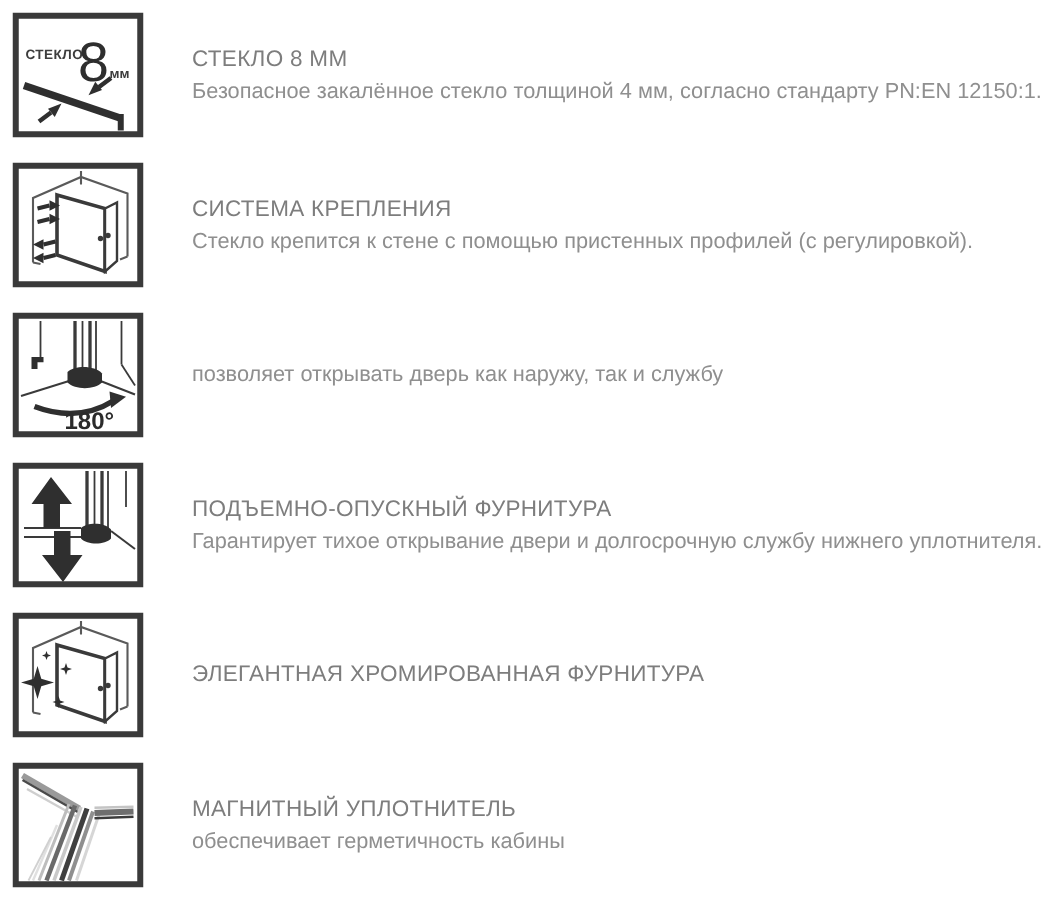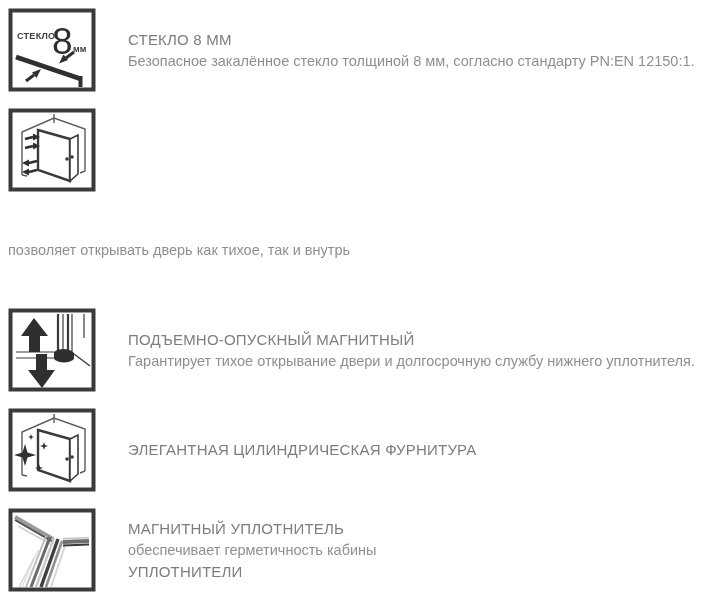--- a/index.html
+++ b/index.html
@@ -52,21 +52,21 @@
         <line x1="8" y1="49" x2="73" y2="71" stroke="#2f2f2f" stroke-width="5"></line>
         <line x1="72.5" y1="68" x2="72.5" y2="79" stroke="#2f2f2f" stroke-width="4"></line>
         <line x1="66" y1="44" x2="58" y2="50" stroke="#2f2f2f" stroke-width="3"></line>
         <polygon points="60,52 51,55.5 55.5,46.5" fill="#2f2f2f"></polygon>
         <line x1="18" y1="73" x2="26" y2="67" stroke="#2f2f2f" stroke-width="3"></line>
         <polygon points="24,64.5 33,61 28.5,70" fill="#2f2f2f"></polygon>
       </svg>
     </div>
     <div class="feature-text">
       <div class="feature-heading">СТЕКЛО 8 ММ</div>
-      <div class="feature-body">Безопасное закалённое стекло толщиной 8 мм, согласно стандарту PN:EN 12150:1.</div>
+      <div class="feature-body">Безопасное закалённое стекло толщиной 4 мм, согласно стандарту PN:EN 12150:1.</div>
     </div>
   </div>
 
   <div class="feature-row">
     <div class="icon-box">
       <svg width="88" height="84" viewBox="0 0 88 84">
         <rect x="2.5" y="2.5" width="83" height="79" fill="none" stroke="#3a3a3a" stroke-width="4"></rect>
         <g stroke="#5a5a5a" stroke-width="1.4" fill="none">
           <path d="M14,67 L14,24 L46,10 L77,21 L77,63"></path>
           <line x1="46" y1="6" x2="46" y2="15"></line>
@@ -84,25 +84,50 @@
           <line x1="29" y1="62" x2="21" y2="64"></line>
         </g>
         <g fill="#2f2f2f">
           <polygon points="25,25.5 32,29 25,32.5"></polygon>
           <polygon points="25,34.5 32,38 25,41.5"></polygon>
           <polygon points="21,51.5 14,55 21,58.5"></polygon>
           <polygon points="21,60.5 14,64 21,67.5"></polygon>
         </g>
       </svg>
     </div>
-  </div>
-
-  <div class="feature-row">
-    <div class="feature-text">
-      <div class="feature-body">позволяет открывать дверь как тихое, так и внутрь</div>
+    <div class="feature-text">
+      <div class="feature-heading">СИСТЕМА КРЕПЛЕНИЯ</div>
+      <div class="feature-body">Стекло крепится к стене с помощью пристенных профилей (с регулировкой).</div>
+    </div>
+  </div>
+
+  <div class="feature-row">
+    <div class="icon-box">
+      <svg width="88" height="84" viewBox="0 0 88 84">
+        <rect x="2.5" y="2.5" width="83" height="79" fill="none" stroke="#3a3a3a" stroke-width="4"></rect>
+        <g stroke="#3a3a3a" fill="none">
+          <line x1="19" y1="6" x2="19" y2="33" stroke-width="1.2"></line>
+          <line x1="42" y1="6" x2="42" y2="41" stroke-width="2.2"></line>
+          <line x1="47" y1="6" x2="47" y2="42" stroke-width="1.2"></line>
+          <line x1="52" y1="6" x2="52" y2="43" stroke-width="2.2"></line>
+          <line x1="56" y1="6" x2="56" y2="44" stroke-width="1.2"></line>
+          <line x1="6" y1="56" x2="38" y2="46" stroke-width="1.4"></line>
+          <line x1="59" y1="46" x2="82" y2="55" stroke-width="1.4"></line>
+          <line x1="73" y1="6" x2="73" y2="35" stroke-width="1.2"></line>
+          <line x1="73" y1="35" x2="82" y2="49" stroke-width="1.2"></line>
+        </g>
+        <path d="M37,40 C42,35.5 55,35.5 60,41 L60,47 C55,52 42,52 37,47 Z" fill="#2f2f2f"></path>
+        <polygon points="13,30 21,30 21,33.5 17,33.5 17,38 13,38" fill="#2f2f2f"></polygon>
+        <path d="M15,63 Q44,74 68,59" stroke="#2f2f2f" stroke-width="3.6" fill="none"></path>
+        <polygon points="65,53 76,56.5 66,64" fill="#2f2f2f"></polygon>
+        <text class="ic-label" x="35" y="78" font-size="16" font-weight="bold" fill="#2b2b2b">180°</text>
+      </svg>
+    </div>
+    <div class="feature-text">
+      <div class="feature-body">позволяет открывать дверь как наружу, так и службу</div>
     </div>
   </div>
 
   <div class="feature-row">
     <div class="icon-box">
       <svg width="88" height="84" viewBox="0 0 88 84">
         <rect x="2.5" y="2.5" width="83" height="79" fill="none" stroke="#3a3a3a" stroke-width="4"></rect>
         <g stroke="#3a3a3a" fill="none">
           <line x1="8" y1="44" x2="46" y2="44" stroke-width="1.2"></line>
           <line x1="8" y1="50" x2="46" y2="50" stroke-width="1.2"></line>
@@ -112,21 +137,21 @@
           <line x1="64" y1="6" x2="64" y2="48" stroke-width="1.2"></line>
           <line x1="66" y1="46" x2="82" y2="58" stroke-width="1.4"></line>
           <line x1="76" y1="6" x2="76" y2="30" stroke-width="1.2"></line>
         </g>
         <path d="M46,44 C50,40 62,40 66,45 L66,51 C62,55.5 50,55.5 46,51 Z" fill="#2f2f2f"></path>
         <polygon points="26,10 40,28 32,28 32,44 21,44 21,28 13,28" fill="#2f2f2f" transform="translate(0,0)"></polygon>
         <polygon points="34,80 20,62 28,62 28,46 39,46 39,62 47,62" fill="#2f2f2f"></polygon>
       </svg>
     </div>
     <div class="feature-text">
-      <div class="feature-heading">ПОДЪЕМНО-ОПУСКНЫЙ МАГНИТНЫЙ</div>
+      <div class="feature-heading">ПОДЪЕМНО-ОПУСКНЫЙ ФУРНИТУРА</div>
       <div class="feature-body">Гарантирует тихое открывание двери и долгосрочную службу нижнего уплотнителя.</div>
     </div>
   </div>
 
   <div class="feature-row">
     <div class="icon-box">
       <svg width="88" height="84" viewBox="0 0 88 84">
         <rect x="2.5" y="2.5" width="83" height="79" fill="none" stroke="#3a3a3a" stroke-width="4"></rect>
         <g stroke="#5a5a5a" stroke-width="1.4" fill="none">
           <path d="M14,67 L14,24 L46,10 L77,21 L77,63"></path>
@@ -138,21 +163,21 @@
         <polygon points="62,31 70,27 70,66 62,73" fill="#ffffff" stroke="#3a3a3a" stroke-width="1.6"></polygon>
         <circle cx="59" cy="51" r="1.8" fill="#3a3a3a"></circle>
         <circle cx="64" cy="49" r="1.8" fill="#3a3a3a"></circle>
         <path d="M17,36 L19.5,44.5 L28,47 L19.5,49.5 L17,58 L14.5,49.5 L6,47 L14.5,44.5 Z" fill="#2f2f2f"></path>
         <path d="M36,34 L37,37 L40,38 L37,39 L36,42 L35,39 L32,38 L35,37 Z" fill="#2f2f2f"></path>
         <path d="M31,56 L32,59 L35,60 L32,61 L31,64 L30,61 L27,60 L30,59 Z" fill="#2f2f2f"></path>
         <path d="M23,26 L23.8,28.2 L26,29 L23.8,29.8 L23,32 L22.2,29.8 L20,29 L22.2,28.2 Z" fill="#2f2f2f"></path>
       </svg>
     </div>
     <div class="feature-text">
-      <div class="feature-heading">ЭЛЕГАНТНАЯ ЦИЛИНДРИЧЕСКАЯ ФУРНИТУРА</div>
+      <div class="feature-heading">ЭЛЕГАНТНАЯ ХРОМИРОВАННАЯ ФУРНИТУРА</div>
     </div>
   </div>
 
   <div class="feature-row">
     <div class="icon-box">
       <svg width="88" height="84" viewBox="0 0 88 84">
         <rect x="2.5" y="2.5" width="83" height="79" fill="none" stroke="#3a3a3a" stroke-width="4"></rect>
         <g fill="none">
           <line x1="7" y1="9" x2="45" y2="31" stroke="#9a9a9a" stroke-width="4"></line>
           <line x1="7" y1="12" x2="45" y2="34" stroke="#4a4a4a" stroke-width="1.6"></line>
@@ -170,17 +195,16 @@
 
           <line x1="55" y1="34" x2="81" y2="33" stroke="#6e6e6e" stroke-width="4"></line>
           <line x1="55" y1="37.5" x2="81" y2="36.5" stroke="#3b3b3b" stroke-width="1.8"></line>
           <line x1="55" y1="30.5" x2="81" y2="29.8" stroke="#c4c4c4" stroke-width="1.6"></line>
         </g>
       </svg>
     </div>
     <div class="feature-text">
       <div class="feature-heading">МАГНИТНЫЙ УПЛОТНИТЕЛЬ</div>
       <div class="feature-body">обеспечивает герметичность кабины</div>
-      <div class="feature-heading">УПЛОТНИТЕЛИ</div>
     </div>
   </div>
 
 </div>
 
 </body></html>

